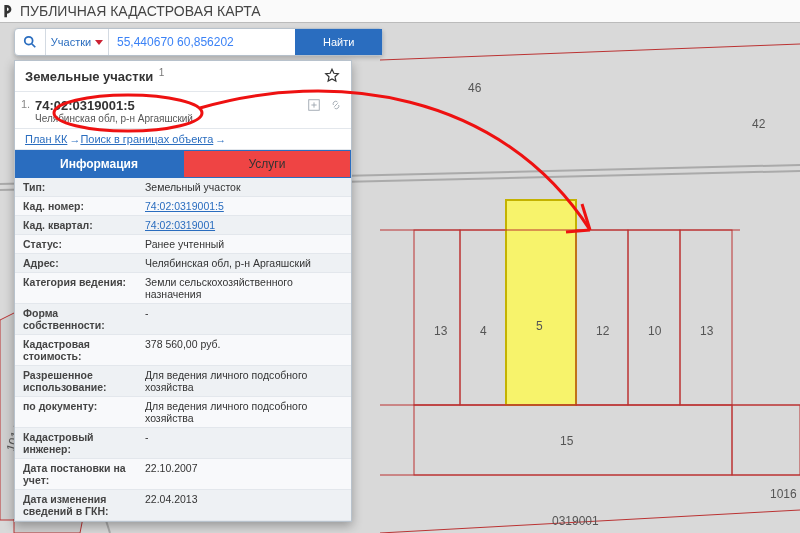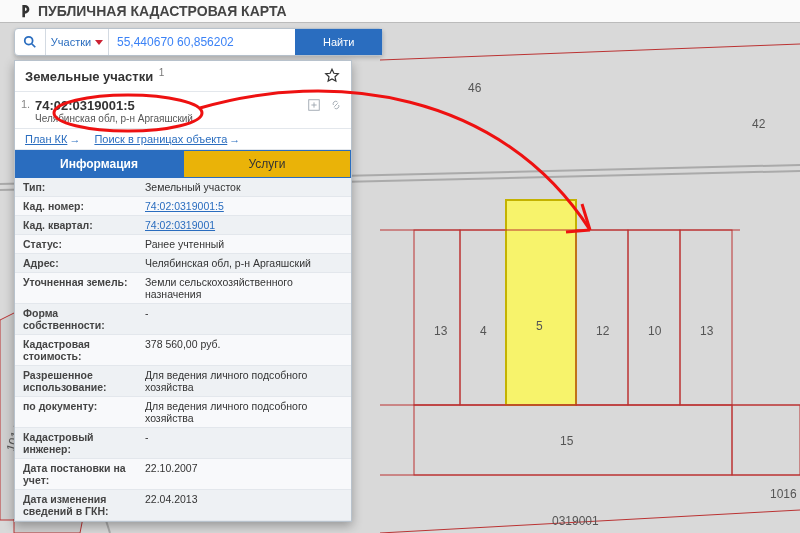--- a/index.html
+++ b/index.html
@@ -2,48 +2,48 @@
 <html><head>
 <meta charset="utf-8">
 <style>
   html,body{margin:0;padding:0;width:800px;height:533px;font-family:Arial,Helvetica,sans-serif;font-size:11px;color:#333;overflow:hidden;background:#fff}
   .app{position:relative;width:800px;height:533px}
   
   .map{position:absolute;inset:0;background:#d9d9d9}
   .map svg{position:absolute;inset:0}
   .parcel-label{font:12px Arial;fill:#555}
   
-  .hdr{position:absolute;left:0;top:0;right:0;height:22px;background:rgba(255,255,255,.85);display:flex;align-items:center;gap:6px;padding:0 18px;border-bottom:1px solid #bbb;font-size:14px;font-weight:bold;color:#444}
+  .hdr{position:absolute;left:0;top:0;right:0;height:22px;background:rgba(255,255,255,.85);display:flex;align-items:center;gap:6px;padding:0 0;border-bottom:1px solid #bbb;font-size:14px;font-weight:normal;color:#444}
   .hdr .logo{width:14px;height:14px;display:inline-block}
   .hdr .logo svg{width:14px;height:14px;display:block}
   
   .search{position:absolute;left:14px;top:28px;height:26px;display:flex;align-items:stretch;background:#fff;border:1px solid #b8c2cc;border-radius:4px;box-shadow:0 2px 4px rgba(0,0,0,.2)}
   .search .ico{width:30px;display:flex;align-items:center;justify-content:center;color:#2a6dbf}
   .search .sel{width:62px;display:flex;align-items:center;justify-content:center;gap:4px;border-left:1px solid #d3dae2;border-right:1px solid #d3dae2;color:#2a6dbf;font-size:11px}
   .search .sel .caret{width:0;height:0;border-left:4px solid transparent;border-right:4px solid transparent;border-top:5px solid #c23}
   .search input{border:0;outline:0;padding:0 8px;width:170px;font-size:12px;color:#3b82f6}
   .search .go{border:0;background:#2a6dbf;color:#fff;font-size:11px;padding:0 28px;cursor:pointer}
   
   .panel{position:absolute;left:14px;top:60px;width:336px;background:#fff;border:1px solid #b8c2cc;box-shadow:0 4px 10px rgba(0,0,0,.3)}
   .panel-head{display:flex;align-items:center;justify-content:space-between;padding:6px 10px;border-bottom:1px solid #e3e7ec;font-weight:bold;font-size:13px;color:#333}
   .panel-head sup{font-weight:normal;font-size:10px;color:#777;margin-left:2px}
   .star{width:18px;height:18px}
   .result{padding:6px 10px 4px 20px;border-bottom:1px solid #e3e7ec;position:relative}
   .result .num{position:absolute;left:6px;top:6px;color:#888}
   .result .cad{font-weight:bold;font-size:13px}
   .result .reg{color:#555;font-size:10px}
   .result .icons{position:absolute;right:8px;top:6px;display:flex;gap:8px;color:#9aa3ad}
   .result .icons span{width:14px;height:14px;display:inline-block}
-  .links{padding:4px 10px;border-bottom:1px solid #e3e7ec;font-size:11px;display:flex;gap:14px;color:#2a6dbf}
+  .links{padding:4px 10px;border-bottom:1px solid #e3e7ec;font-size:11px;display:flex;color:#2a6dbf}
   .links a{color:#2a6dbf;text-decoration:underline;cursor:pointer}
   .links .arrow{color:#2a6dbf;margin-left:2px}
   .tabs{display:flex}
   .tabs .tab{flex:1;text-align:center;padding:6px 0;font-size:12px;border:1px solid #2a6dbf;cursor:pointer}
   .tabs .tab.active{background:#2a6dbf;color:#fff;font-weight:bold}
-  .tabs .tab:not(.active){background:#eab308;color:#333}
+  .tabs .tab:not(.active){background:#ef4444;color:#333}
   .tbl{width:100%;border-collapse:collapse;font-size:10.5px}
   .tbl tr:nth-child(odd){background:#eef1f4}
   .tbl tr:nth-child(even){background:#f8f9fb}
   .tbl td{padding:3px 8px;vertical-align:top;border-bottom:1px solid #e3e7ec}
   .tbl td.l{width:106px;font-weight:bold;color:#444}
   .tbl td.v{color:#333}
   .tbl td.v.link{color:#2a6dbf;text-decoration:underline;cursor:pointer}
   
   .anno{position:absolute;pointer-events:none;inset:0}
 </style>
@@ -173,21 +173,21 @@
           </tr>
           <tr>
             <td class="l">Статус:</td>
             <td class="v">Ранее учтенный</td>
           </tr>
           <tr>
             <td class="l">Адрес:</td>
             <td class="v">Челябинская обл, р-н Аргаяшский</td>
           </tr>
           <tr>
-            <td class="l">Уточненная земель:</td>
+            <td class="l">Категория ведения:</td>
             <td class="v">Земли сельскохозяйственного назначения</td>
           </tr>
           <tr>
             <td class="l">Форма собственности:</td>
             <td class="v">-</td>
           </tr>
           <tr>
             <td class="l">Кадастровая стоимость:</td>
             <td class="v">378 560,00 руб.</td>
           </tr>

